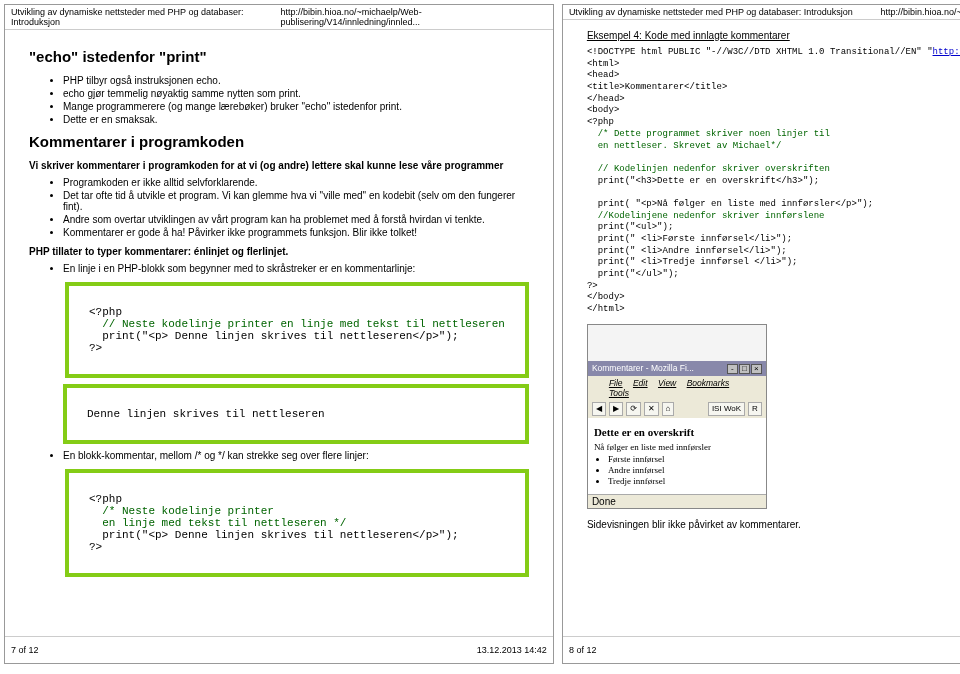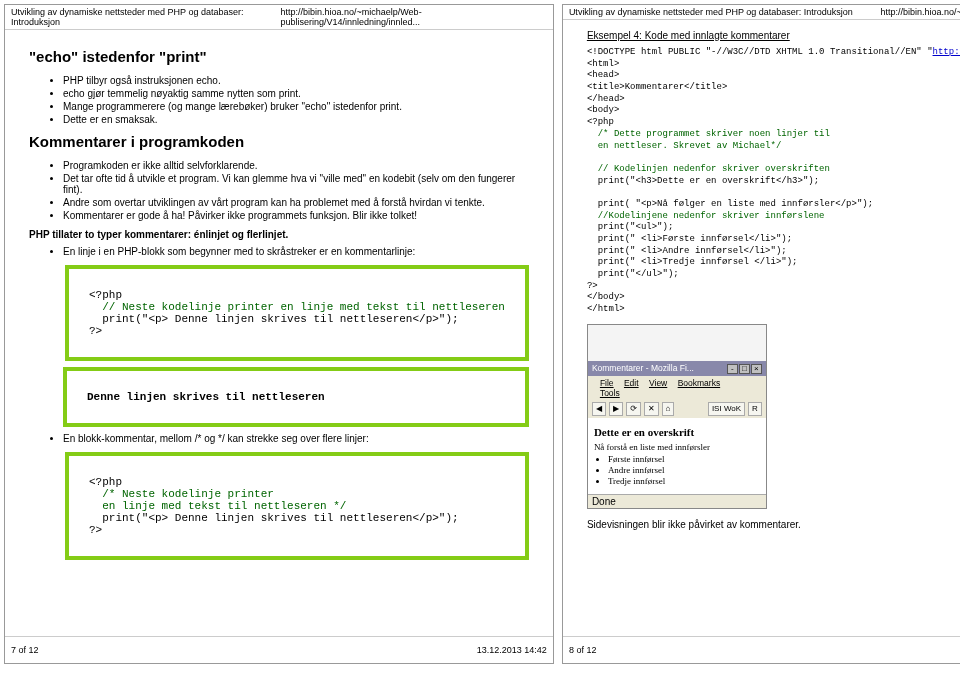--- a/index.html
+++ b/index.html
@@ -102,22 +102,23 @@
     color: #fff;
     padding: 2px 4px;
     font-size: 8.5px;
     display: flex;
     justify-content: space-between;
     align-items: center;
     margin-top: 36px;
   }
   .browser-menu {
     background:#ece9d8;
-    padding: 2px 12px;
+    padding: 2px 21px;
     font-size: 8.5px;
+    font-style: italic;
   }
   .browser-menu span { margin-right: 8px; text-decoration: underline; }
   .browser-toolbar {
     background:#ece9d8;
     padding: 2px 4px;
     font-size: 8px;
     display: flex;
     gap: 3px;
     align-items:center;
   }
@@ -174,38 +175,39 @@
 
       <h2 class="section-title">"echo" istedenfor "print"</h2>
       <ul class="bullets">
         <li>PHP tilbyr også instruksjonen echo.</li>
         <li>echo gjør temmelig nøyaktig samme nytten som print.</li>
         <li>Mange programmerere (og mange lærebøker) bruker "echo" istedenfor print.</li>
         <li>Dette er en smaksak.</li>
       </ul>
 
       <h2 class="section-title">Kommentarer i programkoden</h2>
+      <div class="sub-text">Vi skriver kommentarer i programkoden for at vi (og andre) lettere skal kunne lese våre programmer</div>
       <ul class="bullets">
         <li>Programkoden er ikke alltid selvforklarende.</li>
         <li>Det tar ofte tid å utvikle et program. Vi kan glemme hva vi "ville med" en kodebit (selv om den fungerer fint).</li>
         <li>Andre som overtar utviklingen av vårt program kan ha problemet med å forstå hvirdan vi tenkte.</li>
         <li>Kommentarer er gode å ha! Påvirker ikke programmets funksjon. Blir ikke tolket!</li>
       </ul>
 
       <div class="sub-text">PHP tillater to typer kommentarer: énlinjet og flerlinjet.</div>
       <ul class="bullets">
         <li>En linje i en PHP-blokk som begynner med to skråstreker er en kommentarlinje:</li>
       </ul>
 
       <pre class="code-box"><span class="mono">&lt;?php</span>
 <span class="mono green">  // Neste kodelinje printer en linje med tekst til nettleseren</span>
 <span class="mono">  print("&lt;p&gt; Denne linjen skrives til nettleseren&lt;/p&gt;");</span>
 <span class="mono">?&gt;</span></pre>
 
-      <pre class="code-box" style="font-weight:bold;margin-left:34px;"><span>Denne linjen skrives til nettleseren</span></pre>
+      <pre class="code-box" style="font-weight:normal;margin-left:34px;"><span>Denne linjen skrives til nettleseren</span></pre>
 
       <ul class="bullets">
         <li>En blokk-kommentar, mellom /* og */ kan strekke seg over flere linjer:</li>
       </ul>
 
       <pre class="code-box"><span class="mono">&lt;?php</span>
 <span class="mono green">  /* Neste kodelinje printer</span>
 <span class="mono green">  en linje med tekst til nettleseren */</span>
 <span class="mono">  print("&lt;p&gt; Denne linjen skrives til nettleseren&lt;/p&gt;");</span>
 <span class="mono">?&gt;</span></pre>
@@ -269,21 +271,21 @@
           <span class="tb-btn">▶</span>
           <span class="tb-btn">⟳</span>
           <span class="tb-btn">✕</span>
           <span class="tb-btn">⌂</span>
           <span style="flex:1"></span>
           <span class="tb-btn">ISI WoK</span>
           <span class="tb-btn">R</span>
         </div>
         <div class="browser-content">
           <h4>Dette er en overskrift</h4>
-          <p>Nå forstå en liste med innførsler</p>
+          <p>Nå følger en liste med innførsler</p>
           <ul>
             <li>Første innførsel</li>
             <li>Andre innførsel</li>
             <li>Tredje innførsel</li>
           </ul>
         </div>
         <div class="browser-status">
           <span>Done</span>
         </div>
       </div>

